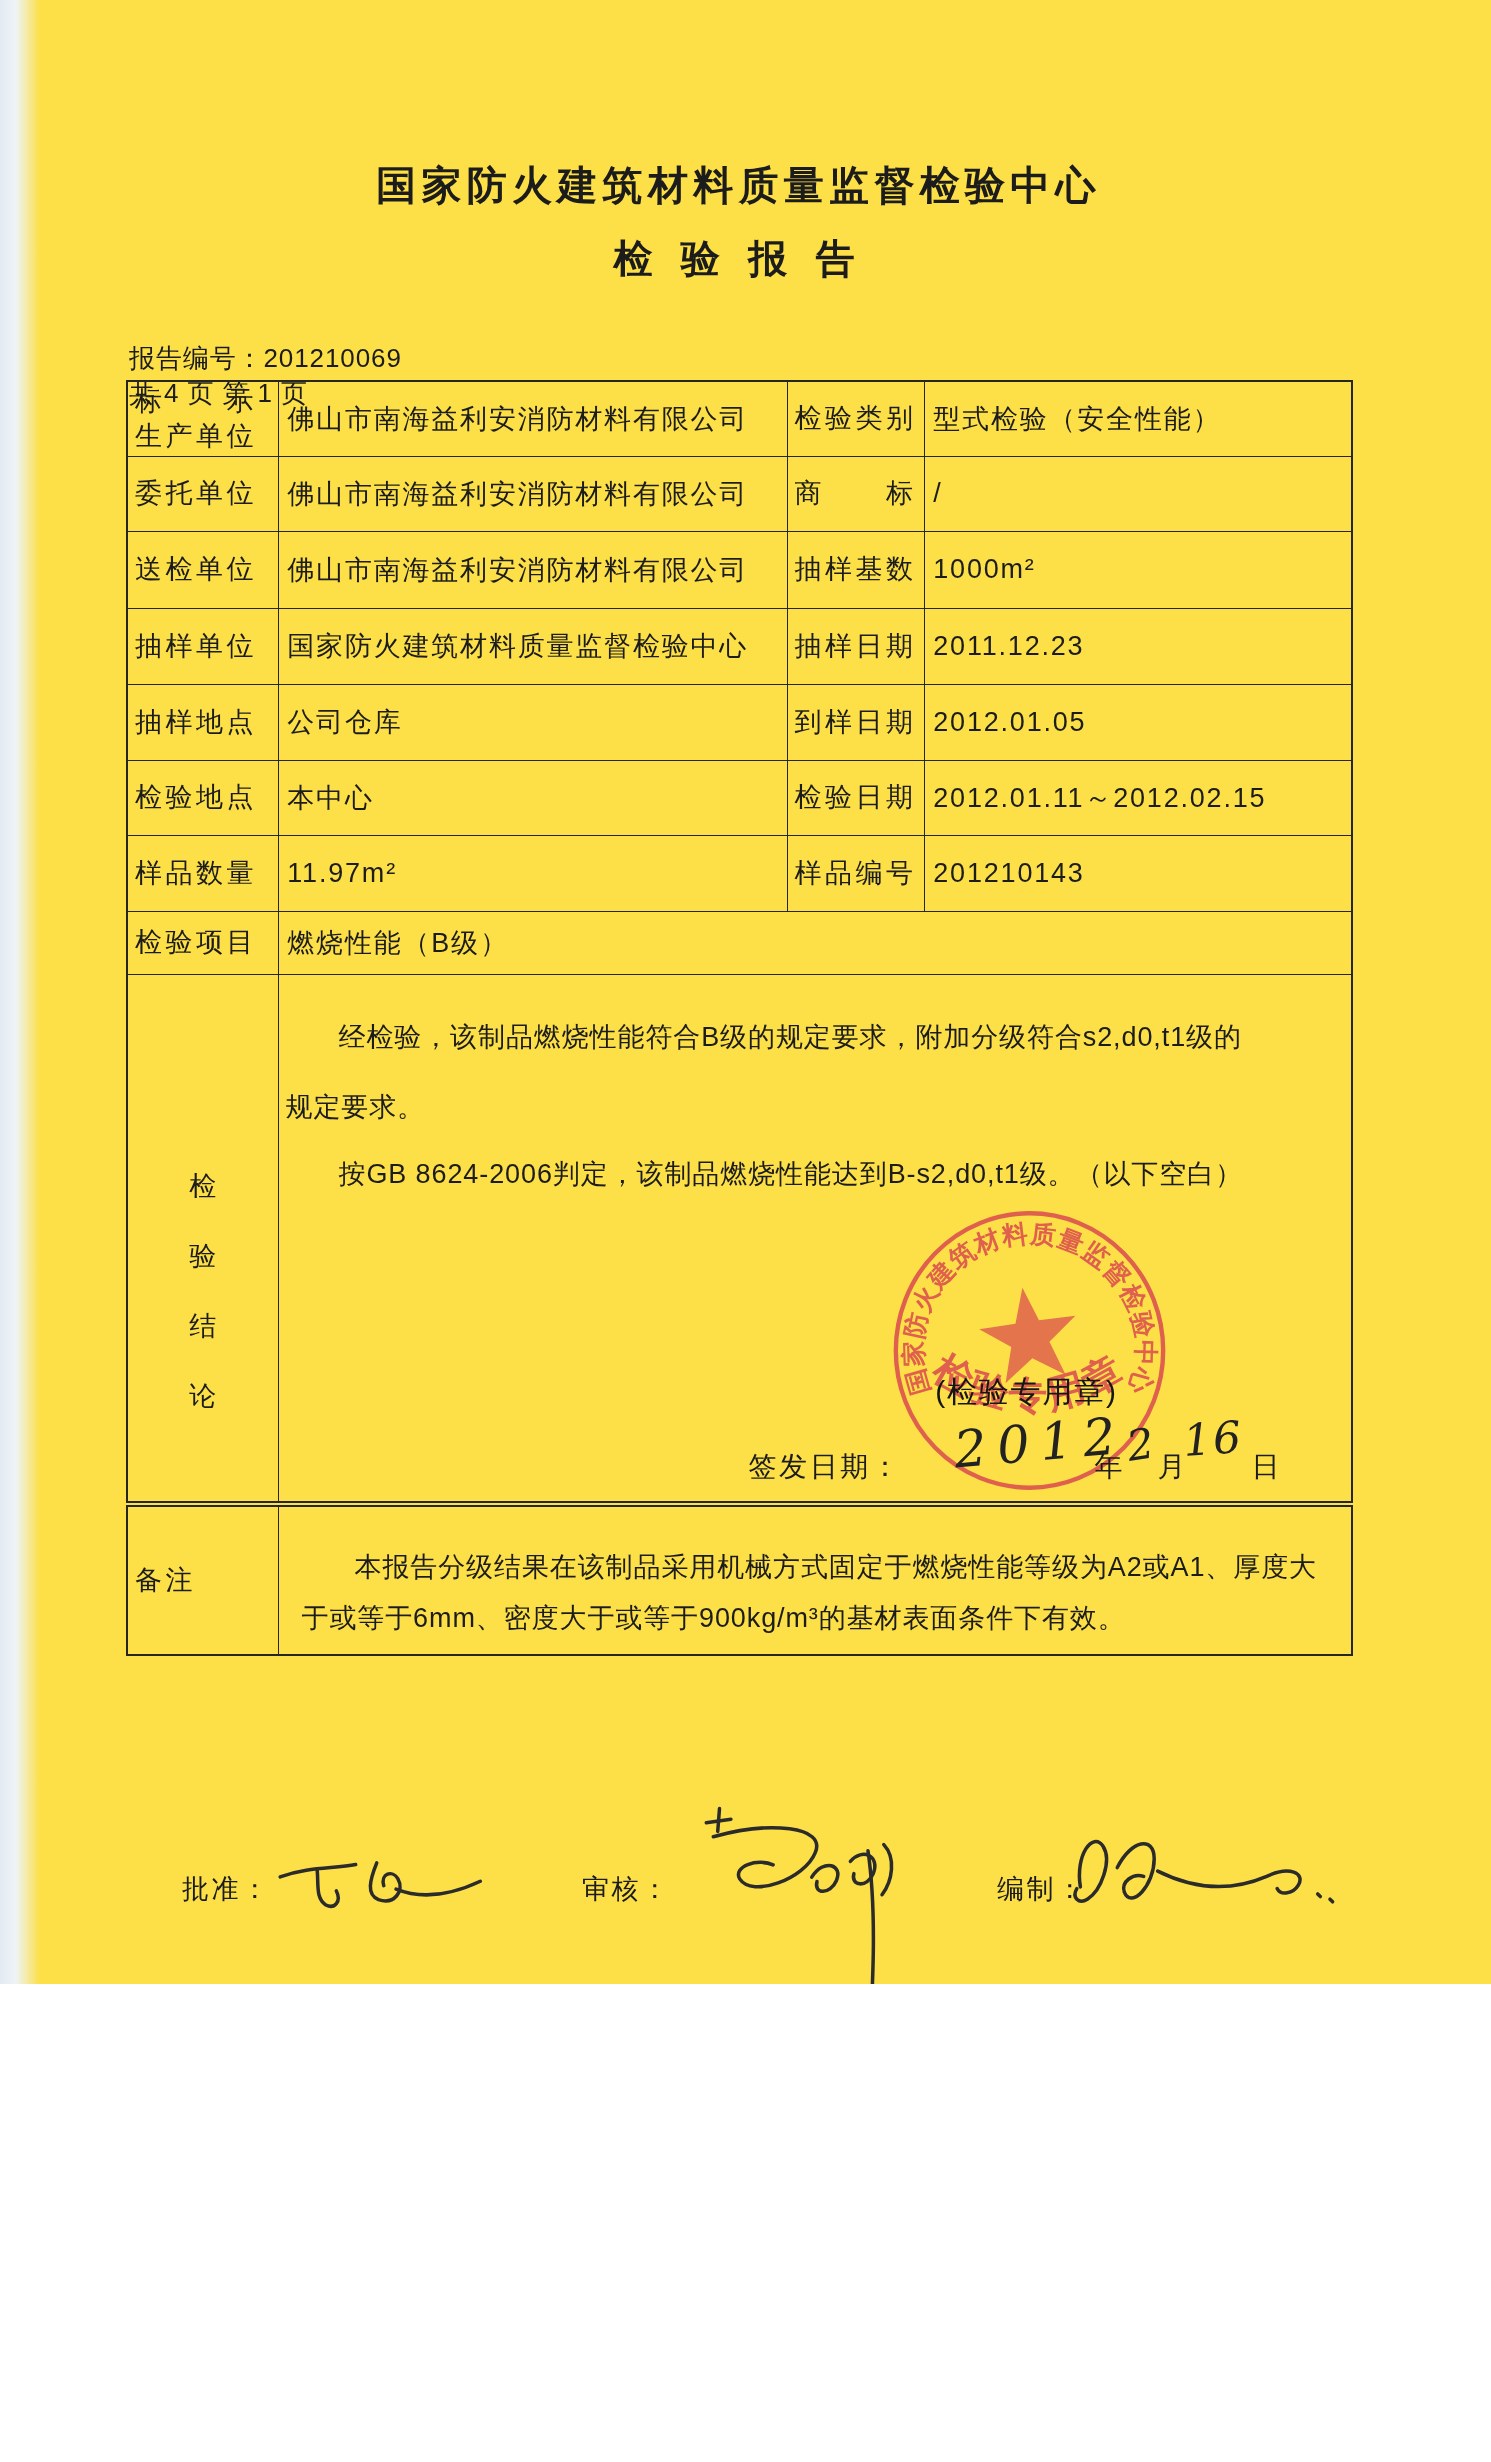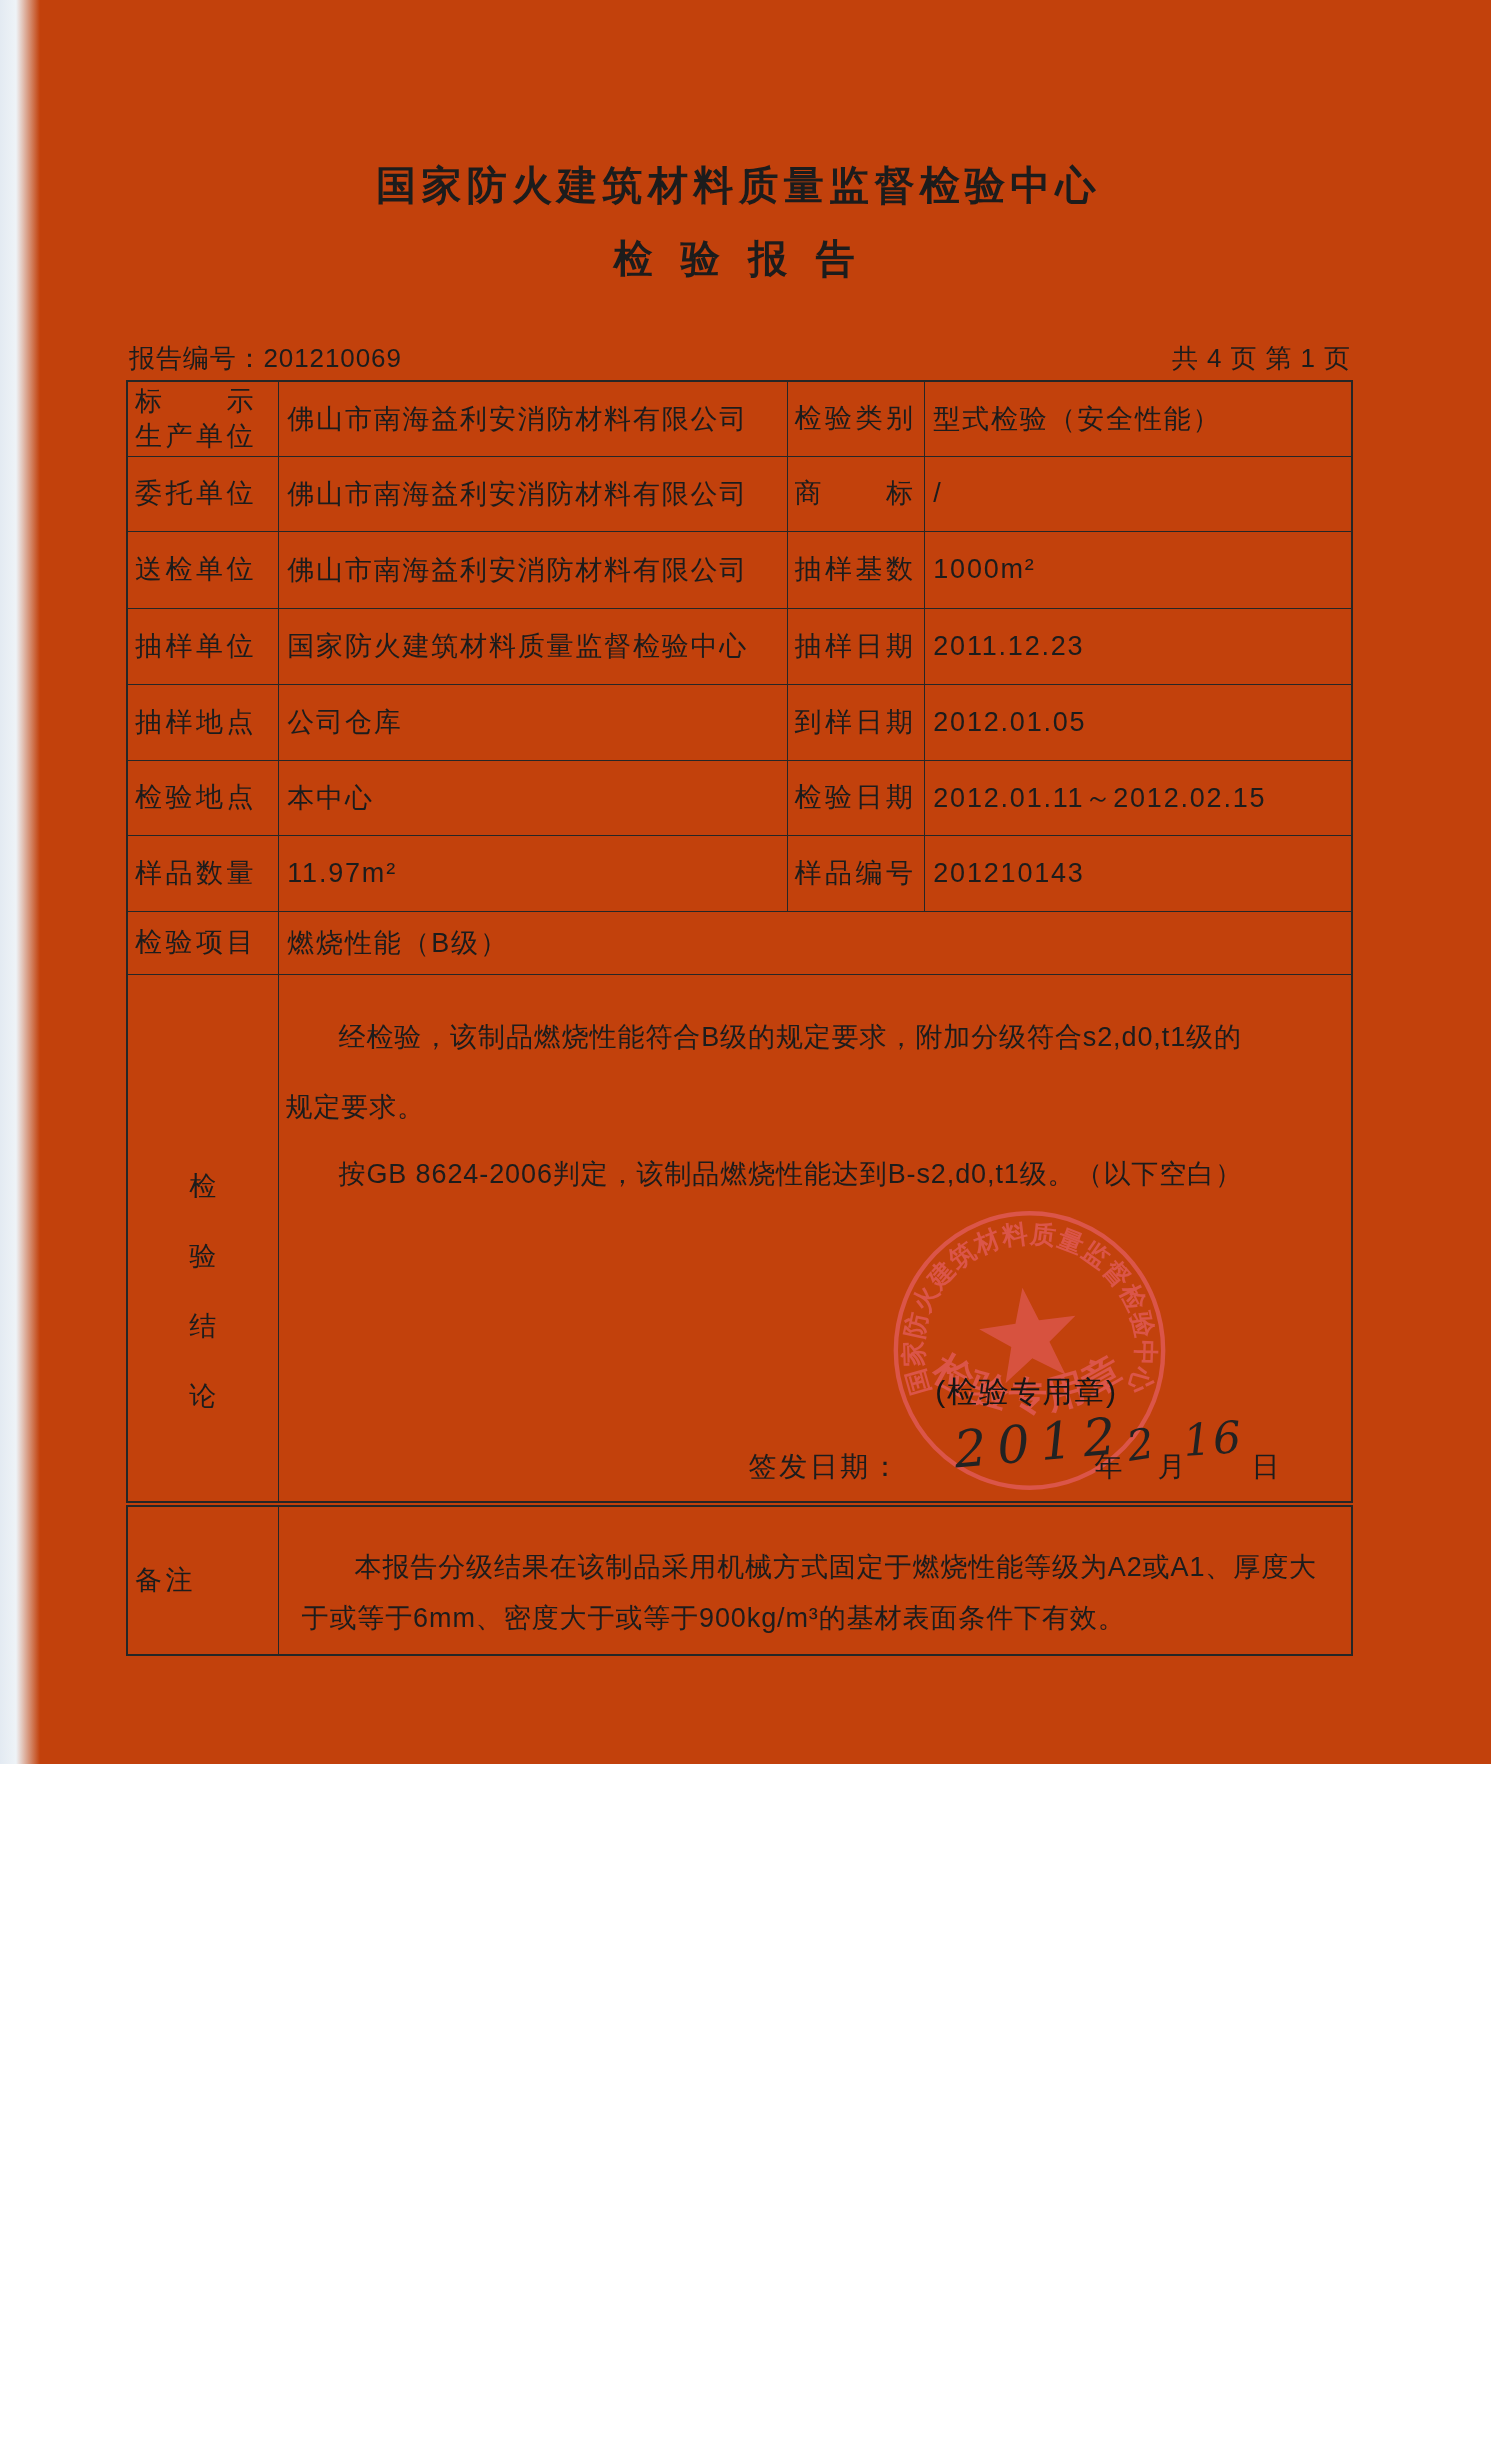--- a/index.html
+++ b/index.html
@@ -1,39 +1,39 @@
 <!DOCTYPE html>
 <html style="font-size:14px"><head>
 <meta charset="utf-8">
 <style>
   html,body{margin:0;padding:0;background:#ffffff;}
   .page{
     position:relative;
-    width:1491px;height:1764px;
-    background:#c2410c;
+    width:1491px;height:1984px;
+    background:#fde047;
     font-family:"Liberation Sans",sans-serif;
     color:#1c1c1c;
     overflow:hidden;
   }
   .edge-shade{
     position:absolute;left:0;top:0;width:40px;height:100%;
     background:linear-gradient(90deg,#e3eaf2 0%,#eef3f7 40%,rgba(252,252,251,0) 100%);
     pointer-events:none;
   }
   .title{
     position:absolute;top:158px;left:0;width:1477px;
     text-align:center;font-size:40px;font-weight:bold;letter-spacing:5.3px;
   }
   .subtitle{
     position:absolute;top:232px;left:0;width:1477px;
     text-align:center;font-size:39px;font-weight:bold;letter-spacing:8.8px;
   }
   .meta{
     position:absolute;top:341px;left:129px;width:1222px;
-    display:flex;justify-content:space-between;font-size:26px;letter-spacing:0.9px;
+    display:flex;justify-content:space-between;font-size:26px;letter-spacing:0.9px;flex-direction:column;
   }
   table.tbl{
     position:absolute;top:380px;left:126px;width:1226px;
     border-collapse:collapse;table-layout:fixed;
     border:2.6px solid #262626;
   }
   table.tbl td{
     border:1.8px solid #262626;
     font-size:27px;
     vertical-align:middle;

